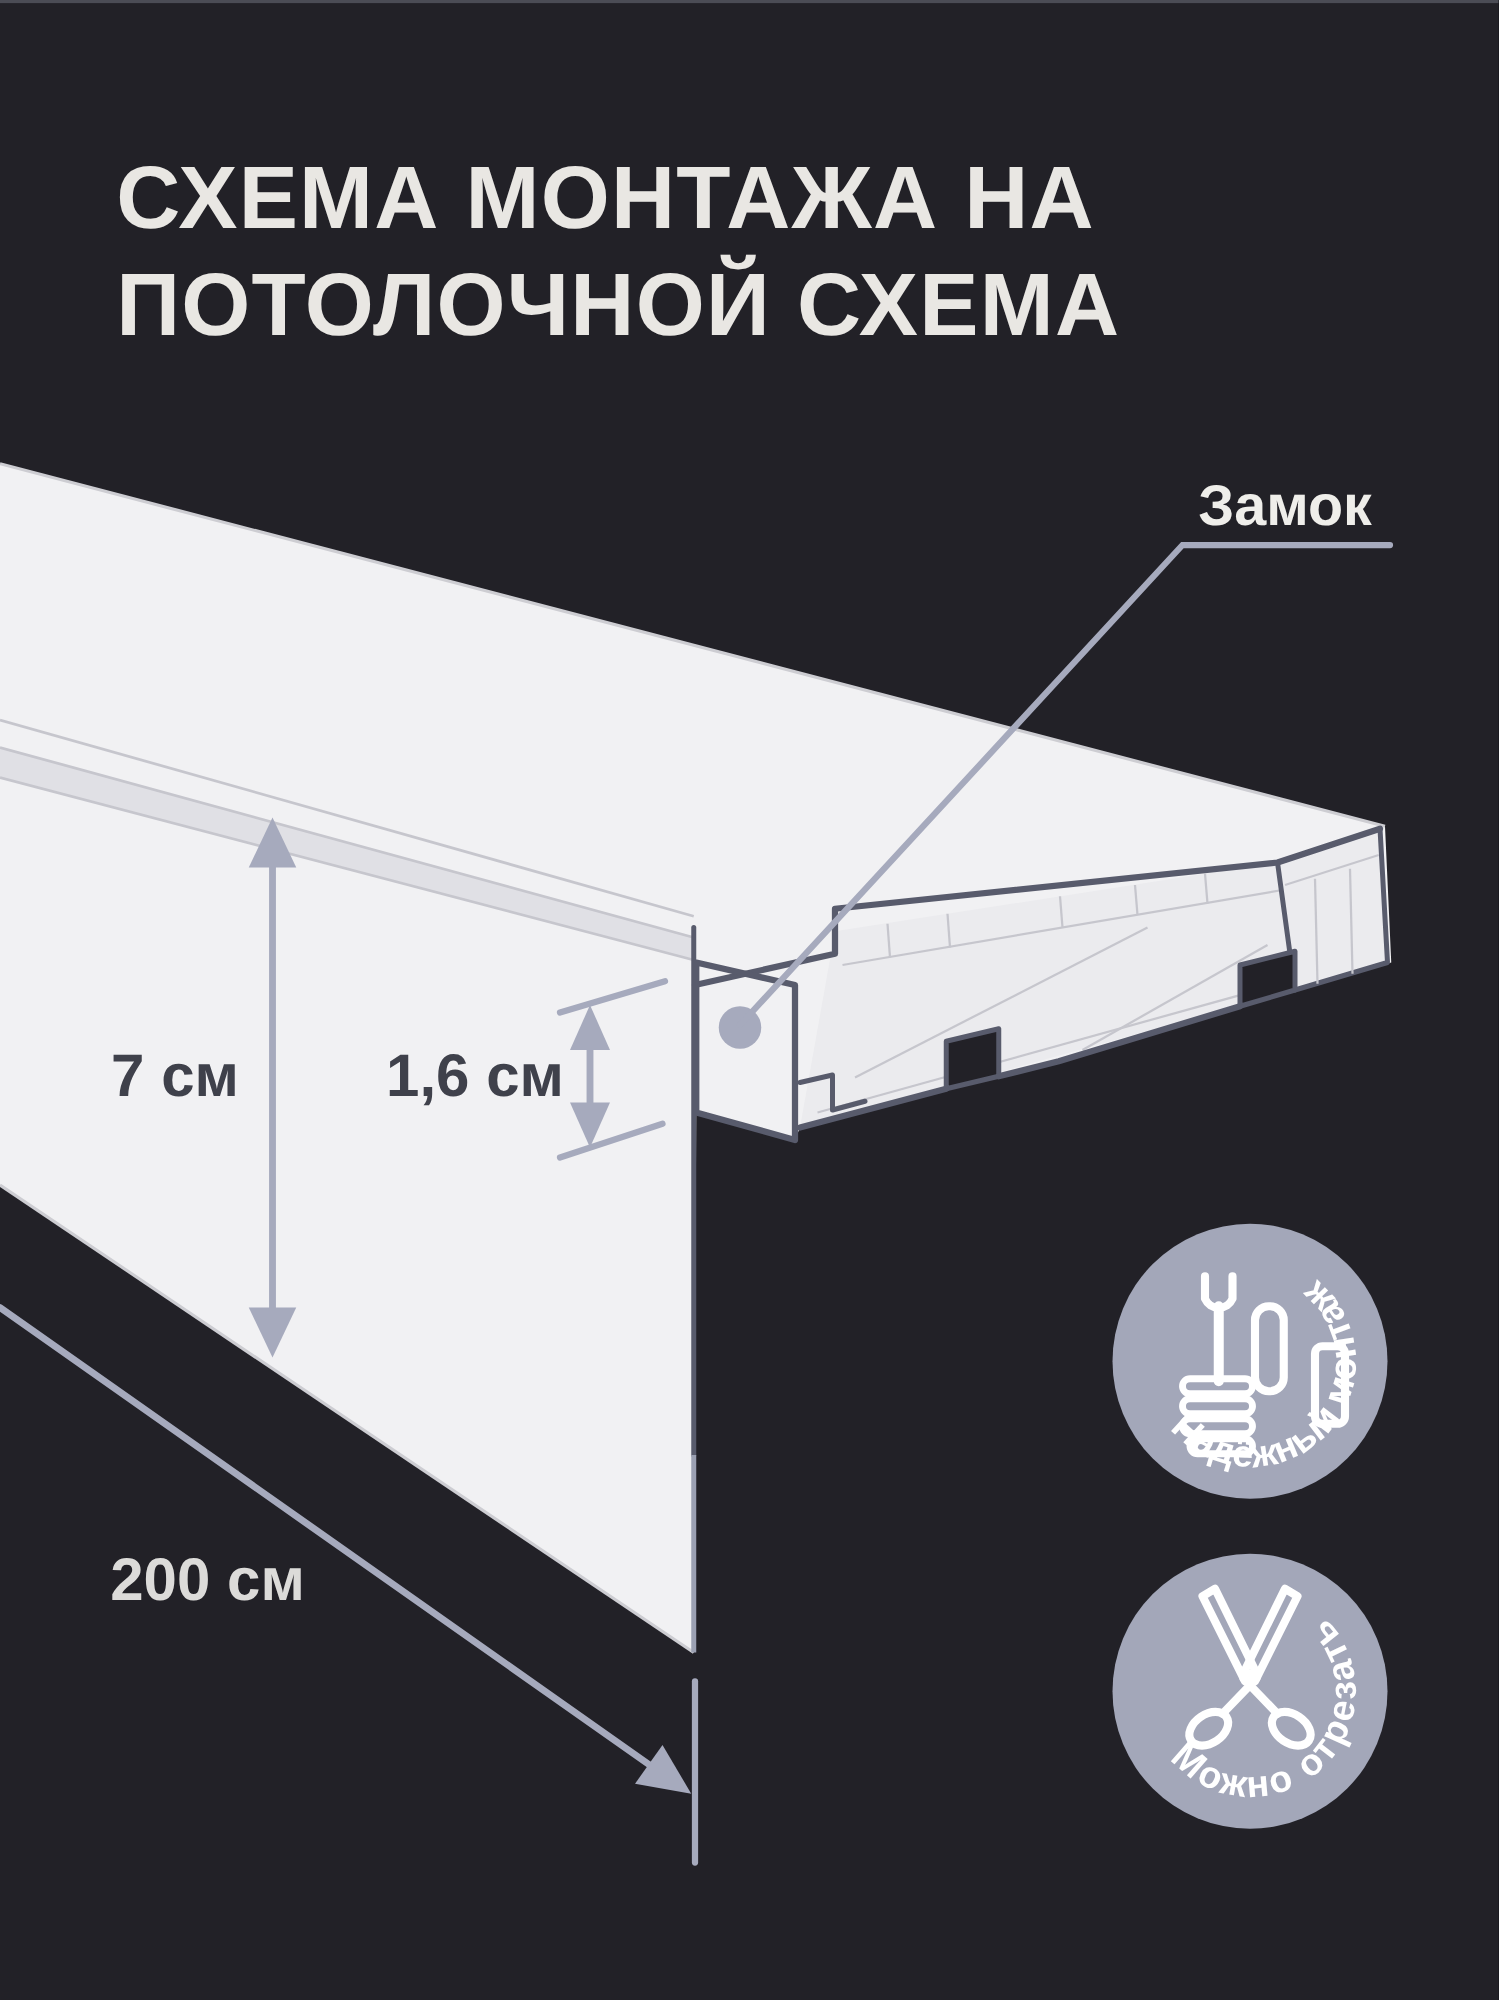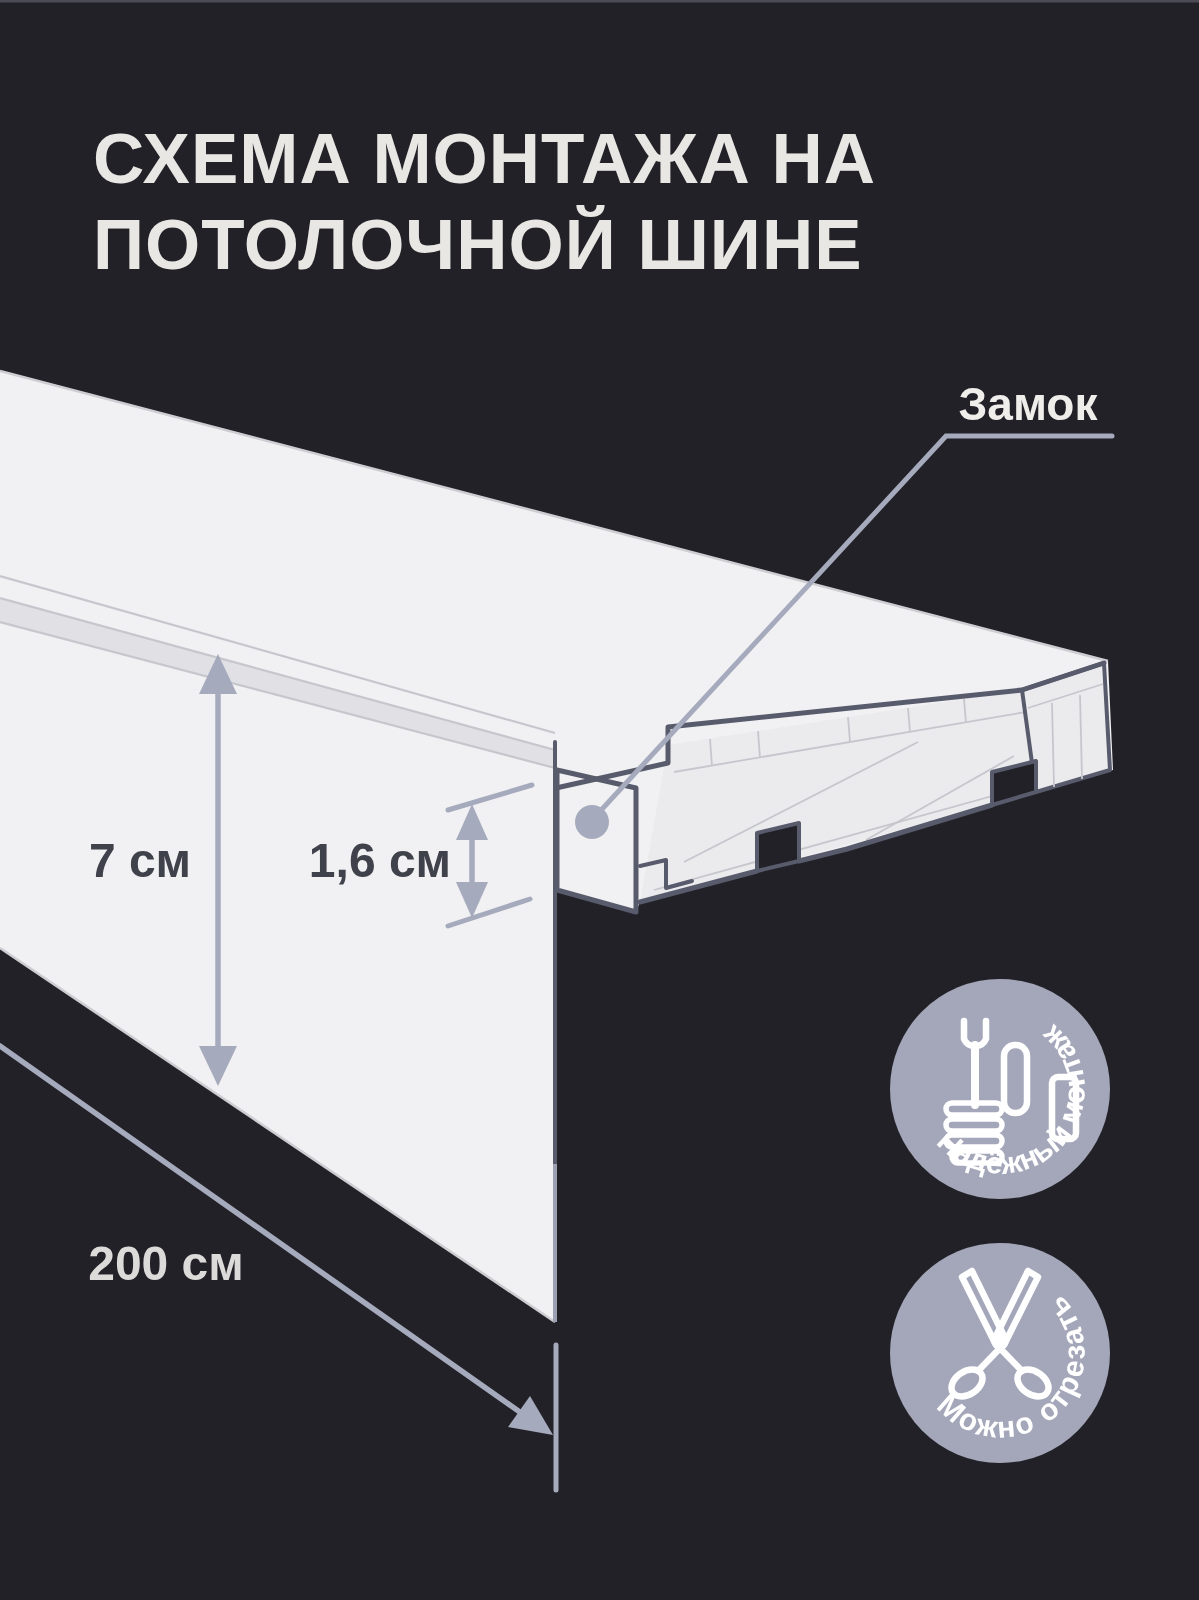--- a/index.html
+++ b/index.html
@@ -42,21 +42,21 @@
   .badge-icon{stroke:var(--icon-white);stroke-width:6.5;fill:none;stroke-linejoin:round;stroke-linecap:round;}
   .badge-text{fill:var(--icon-white);font-size:30px;font-weight:600;letter-spacing:1.5px;font-family:"Liberation Sans",sans-serif;}
 </style>
 </head>
 <body>
 
 <div class="canvas">
 
   <div class="title-block">
     <div>СХЕМА МОНТАЖА НА</div>
-    <div>ПОТОЛОЧНОЙ ШИНЕ</div>
+    <div>ПОТОЛОЧНОЙ СХЕМА</div>
   </div>
 
   <svg class="diagram-svg" viewBox="0 0 1199 1600">
 
     <rect x="0" y="0" width="1199" height="2.5" fill="#4b4c55"></rect>
 
     <g>
 
       <polygon class="f-surface" points="0,371 1108,661 1113,770 1036,793 847,849 640,902 636,912 557,890 555,1322 0,948"></polygon>
 

